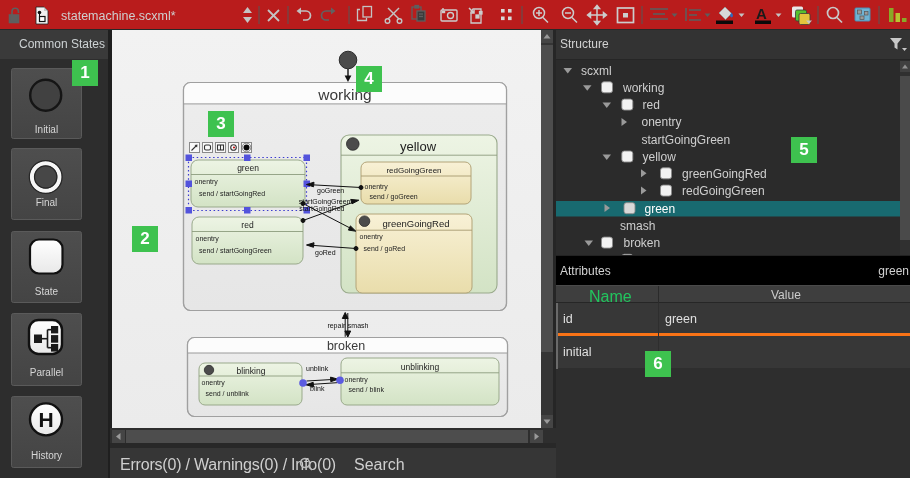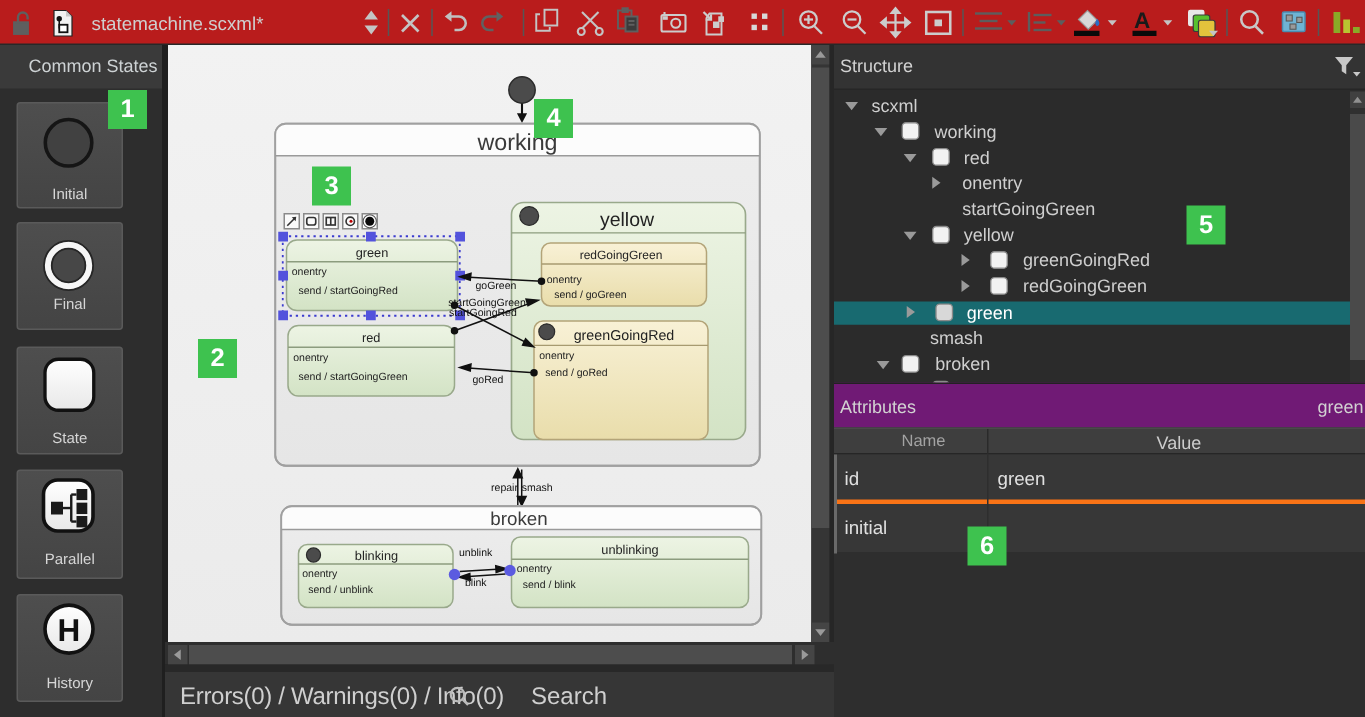--- a/index.html
+++ b/index.html
@@ -474,27 +474,27 @@
 <svg width="10" height="11" style="position:absolute;left:0;top:0;">
         <path d="M5 3.5 l-3 4 h6 z" fill="#909090"></path>
       </svg>
 <div class="abs" style="left:0;top:15px;width:10px;height:164px;background:#4a4a4a;"></div>
 <div class="abs" style="left:0;top:213px;width:10px;height:11px;background:#404040;"></div>
 <svg width="10" height="11" style="position:absolute;left:0;top:213px;">
         <path d="M5 7.5 l-3 -4 h6 z" fill="#909090"></path>
       </svg>
 </div>
 
-<div class="abs" style="left:0;top:225px;width:354px;height:30px;background:#701a75;border-top:1px solid #222;">
+<div class="abs" style="left:0;top:225px;width:354px;height:30px;background:#000000;border-top:1px solid #222;">
 <span style="position:absolute;left:4px;top:8px;font-size:12px;color:#d2d2d2;">Attributes</span>
 <span style="position:absolute;right:1px;top:8px;font-size:12px;color:#d2d2d2;">green</span>
 </div>
 
 <div class="abs" style="left:0;top:255px;width:354px;height:18px;background:#3e3e3e;border-top:1px solid #4a4a4a;border-bottom:1px solid #262626;">
-<span style="position:absolute;left:33px;top:2px;font-size:11px;color:#a3a3a3;margin-left:12px;">Name</span>
+<span style="position:absolute;left:33px;top:2px;font-size:16px;color:#22c55e;">Name</span>
 <span style="position:absolute;left:215px;top:2px;font-size:12px;color:#cccccc;">Value</span>
 <div class="abs" style="left:102px;top:0;width:1px;height:17px;background:#2a2a2a;"></div>
 </div>
 <div class="abs" style="left:0;top:273px;width:354px;height:33px;background:#373737;border-bottom:3px solid #f97316;">
 <span style="position:absolute;left:7px;top:9px;font-size:12.5px;color:#e0e0e0;">id</span>
 <span style="position:absolute;left:109px;top:9px;font-size:12.5px;color:#e0e0e0;">green</span>
 <div class="abs" style="left:102px;top:0;width:1px;height:33px;background:#2e2e2e;"></div>
 </div>
 <div class="abs" style="left:0;top:306px;width:354px;height:33px;background:#373737;border-bottom:1px solid #2e2e2e;">
 <span style="position:absolute;left:7px;top:9px;font-size:12.5px;color:#e0e0e0;">initial</span>

